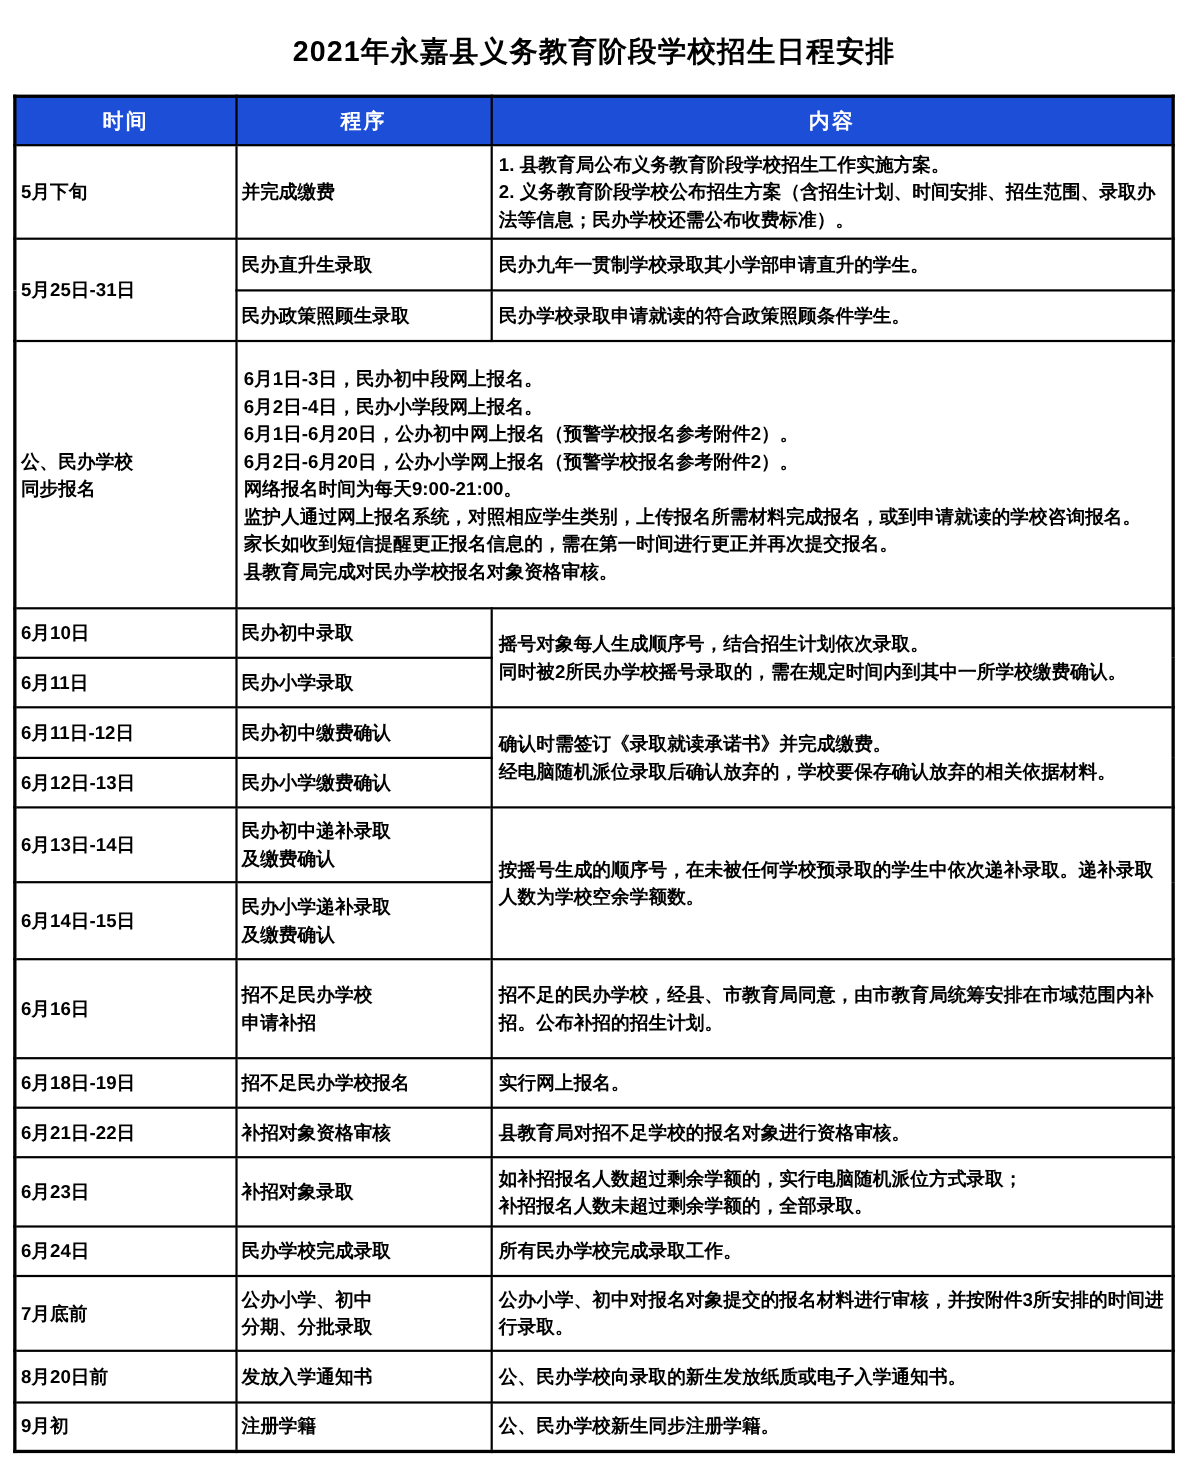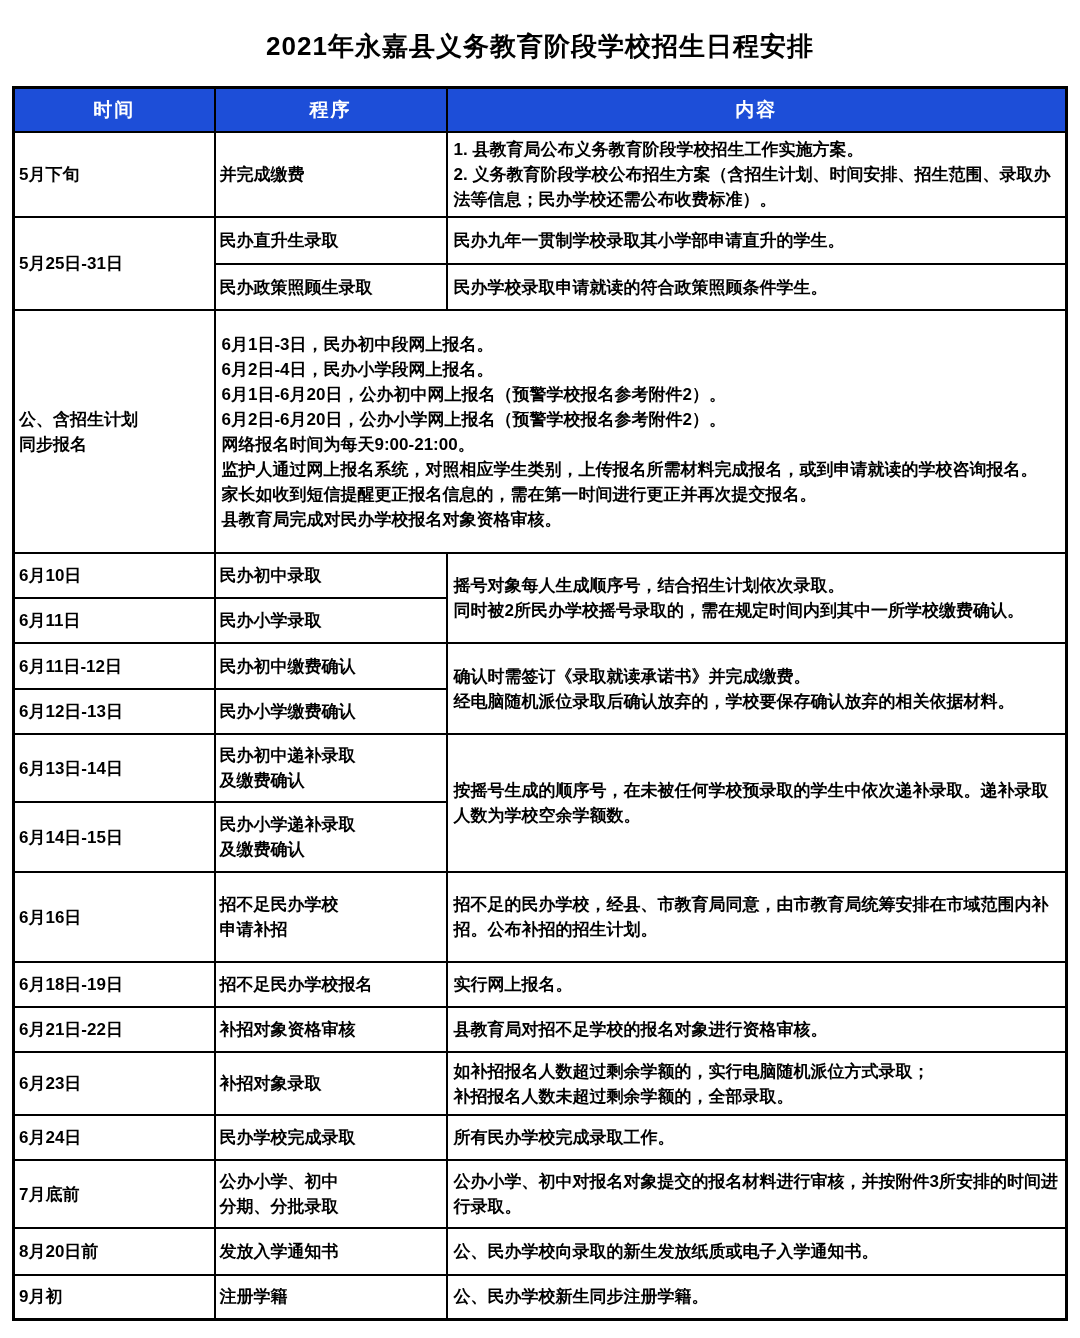--- a/index.html
+++ b/index.html
@@ -92,21 +92,21 @@
         <td class="center" rowspan="2">5月25日-31日</td>
         <td class="center">民办直升生录取</td>
         <td class="left">民办九年一贯制学校录取其小学部申请直升的学生。</td>
       </tr>
       <tr style="height:46px;">
         <td class="center">民办政策照顾生录取</td>
         <td class="left">民办学校录取申请就读的符合政策照顾条件学生。</td>
       </tr>
 
       <tr style="height:243px;">
-        <td class="center">公、含招生计划
+        <td class="center">公、民办学校
 同步报名</td>
         <td class="left" colspan="2">6月1日-3日，民办初中段网上报名。
 6月2日-4日，民办小学段网上报名。
 6月1日-6月20日，公办初中网上报名（预警学校报名参考附件2）。
 6月2日-6月20日，公办小学网上报名（预警学校报名参考附件2）。
 网络报名时间为每天9:00-21:00。
 监护人通过网上报名系统，对照相应学生类别，上传报名所需材料完成报名，或到申请就读的学校咨询报名。
 家长如收到短信提醒更正报名信息的，需在第一时间进行更正并再次提交报名。
 县教育局完成对民办学校报名对象资格审核。</td>
       </tr>

